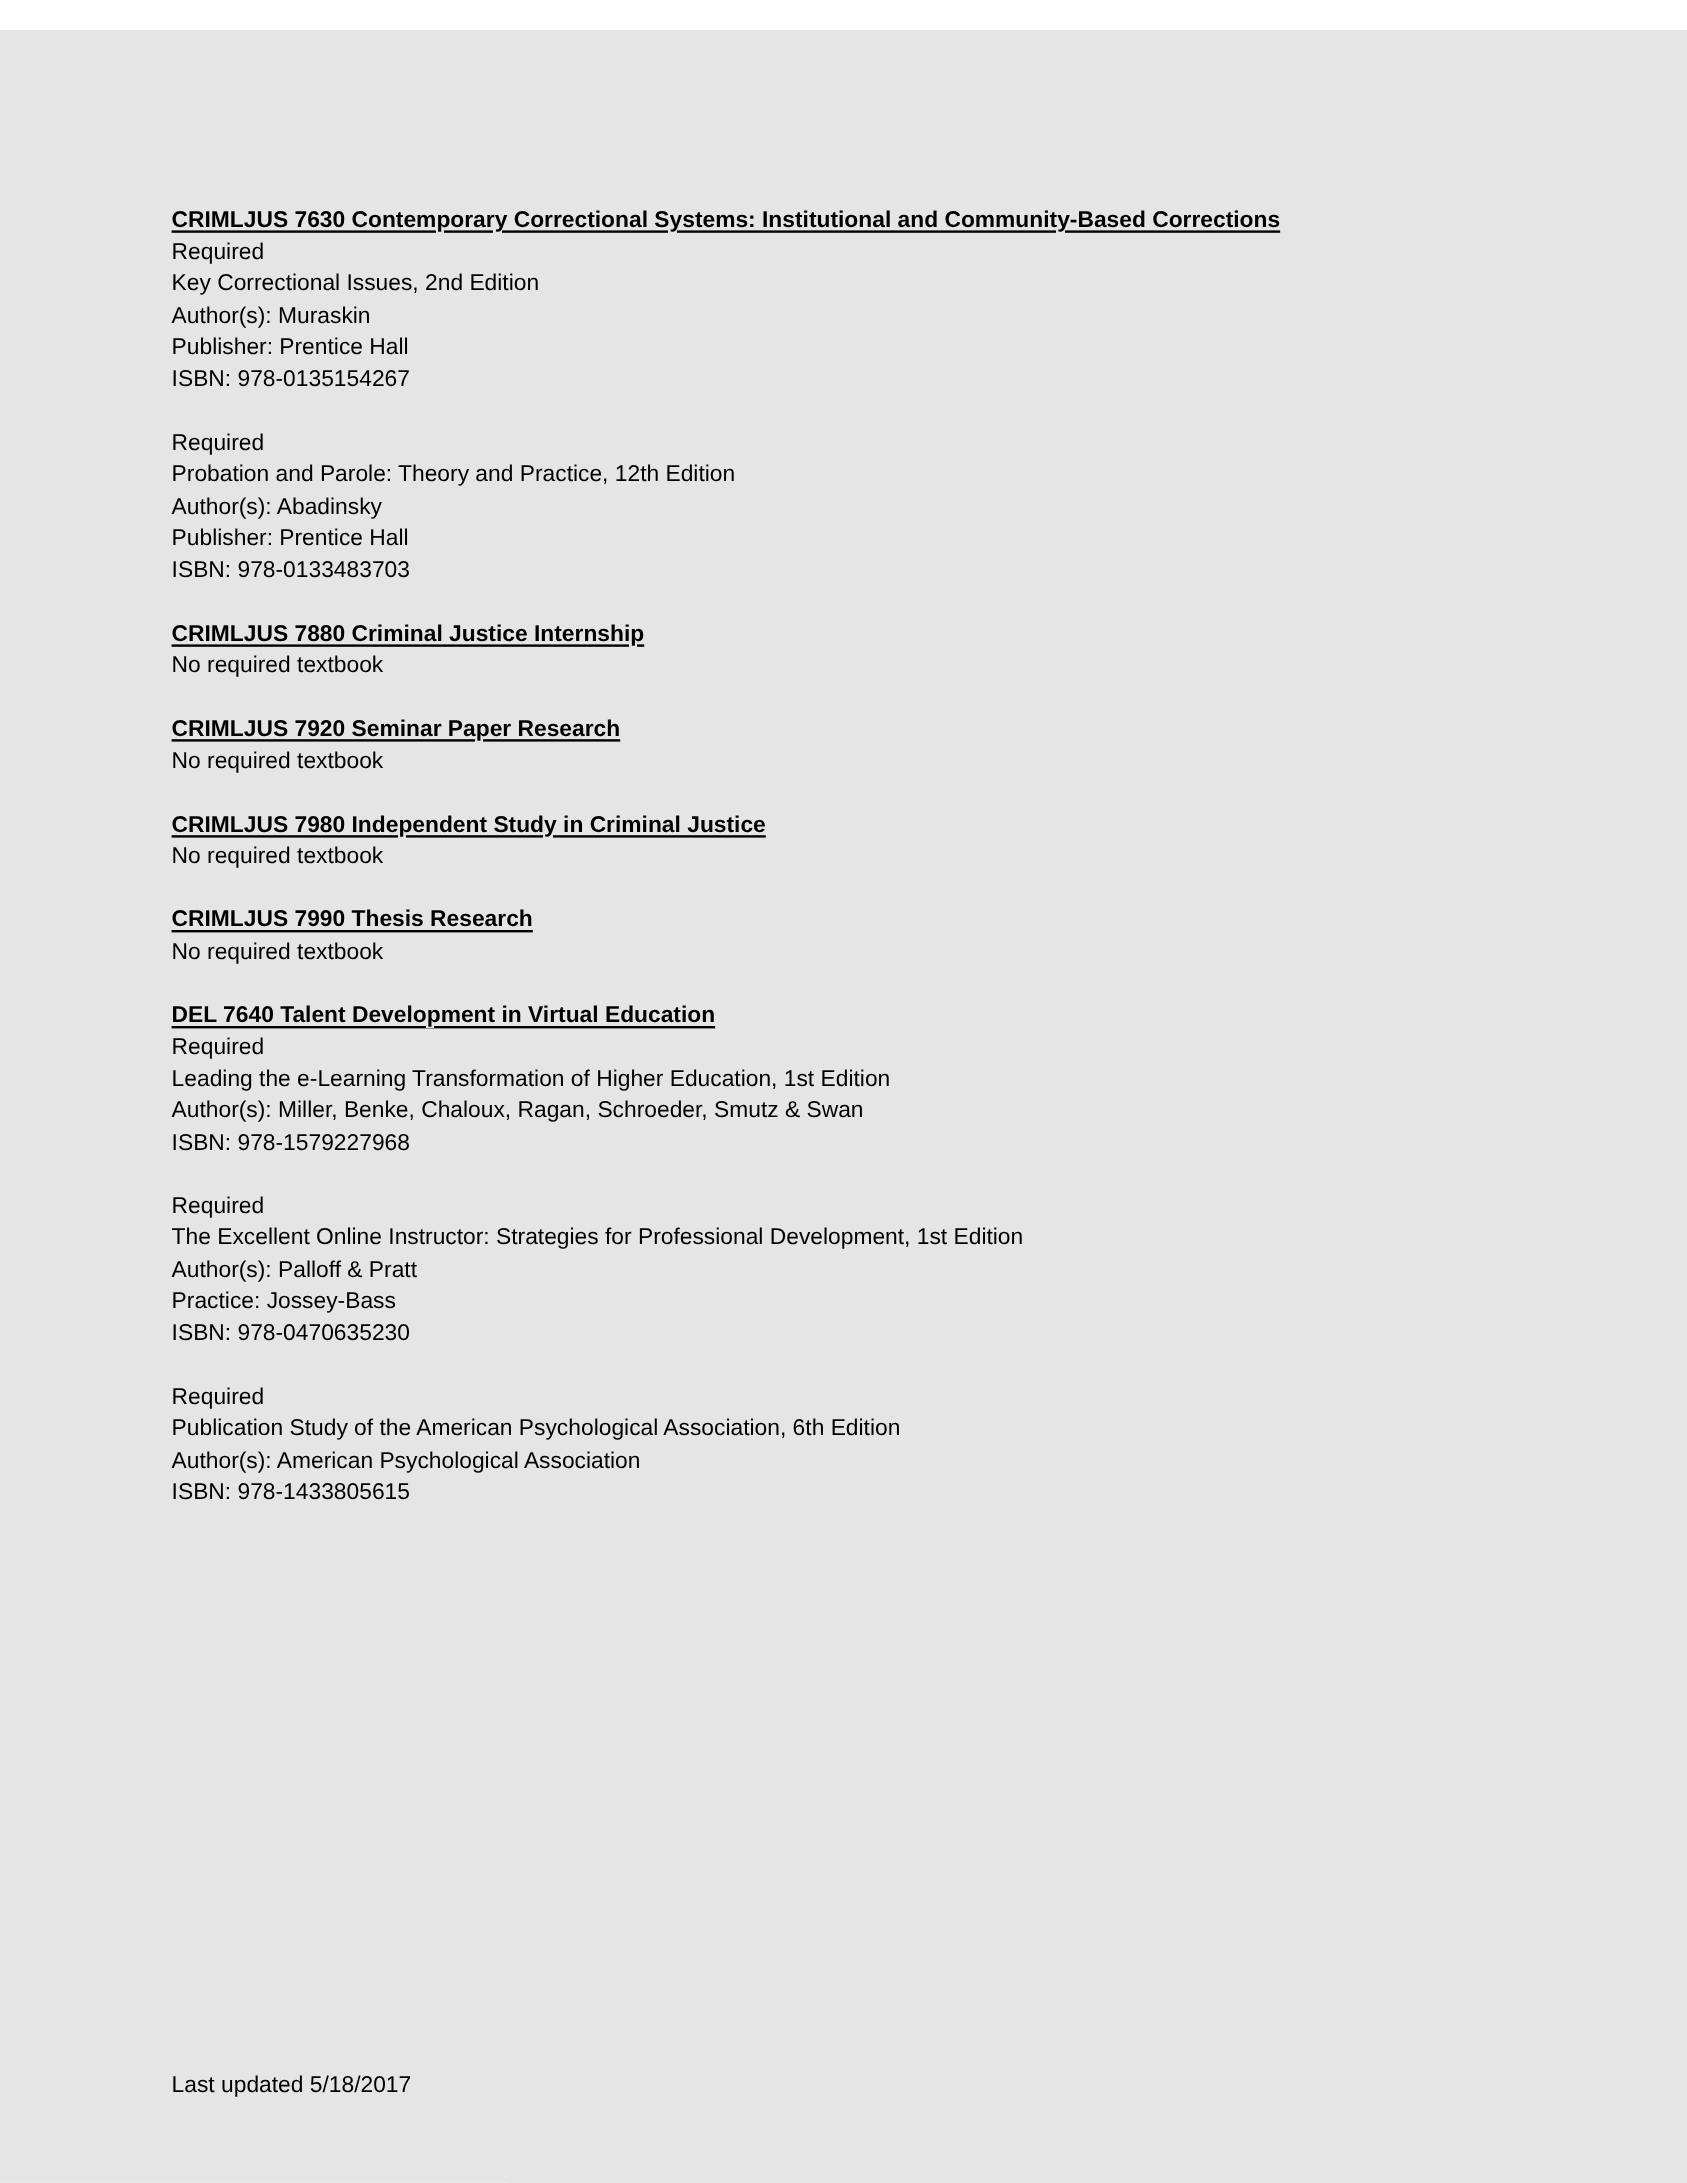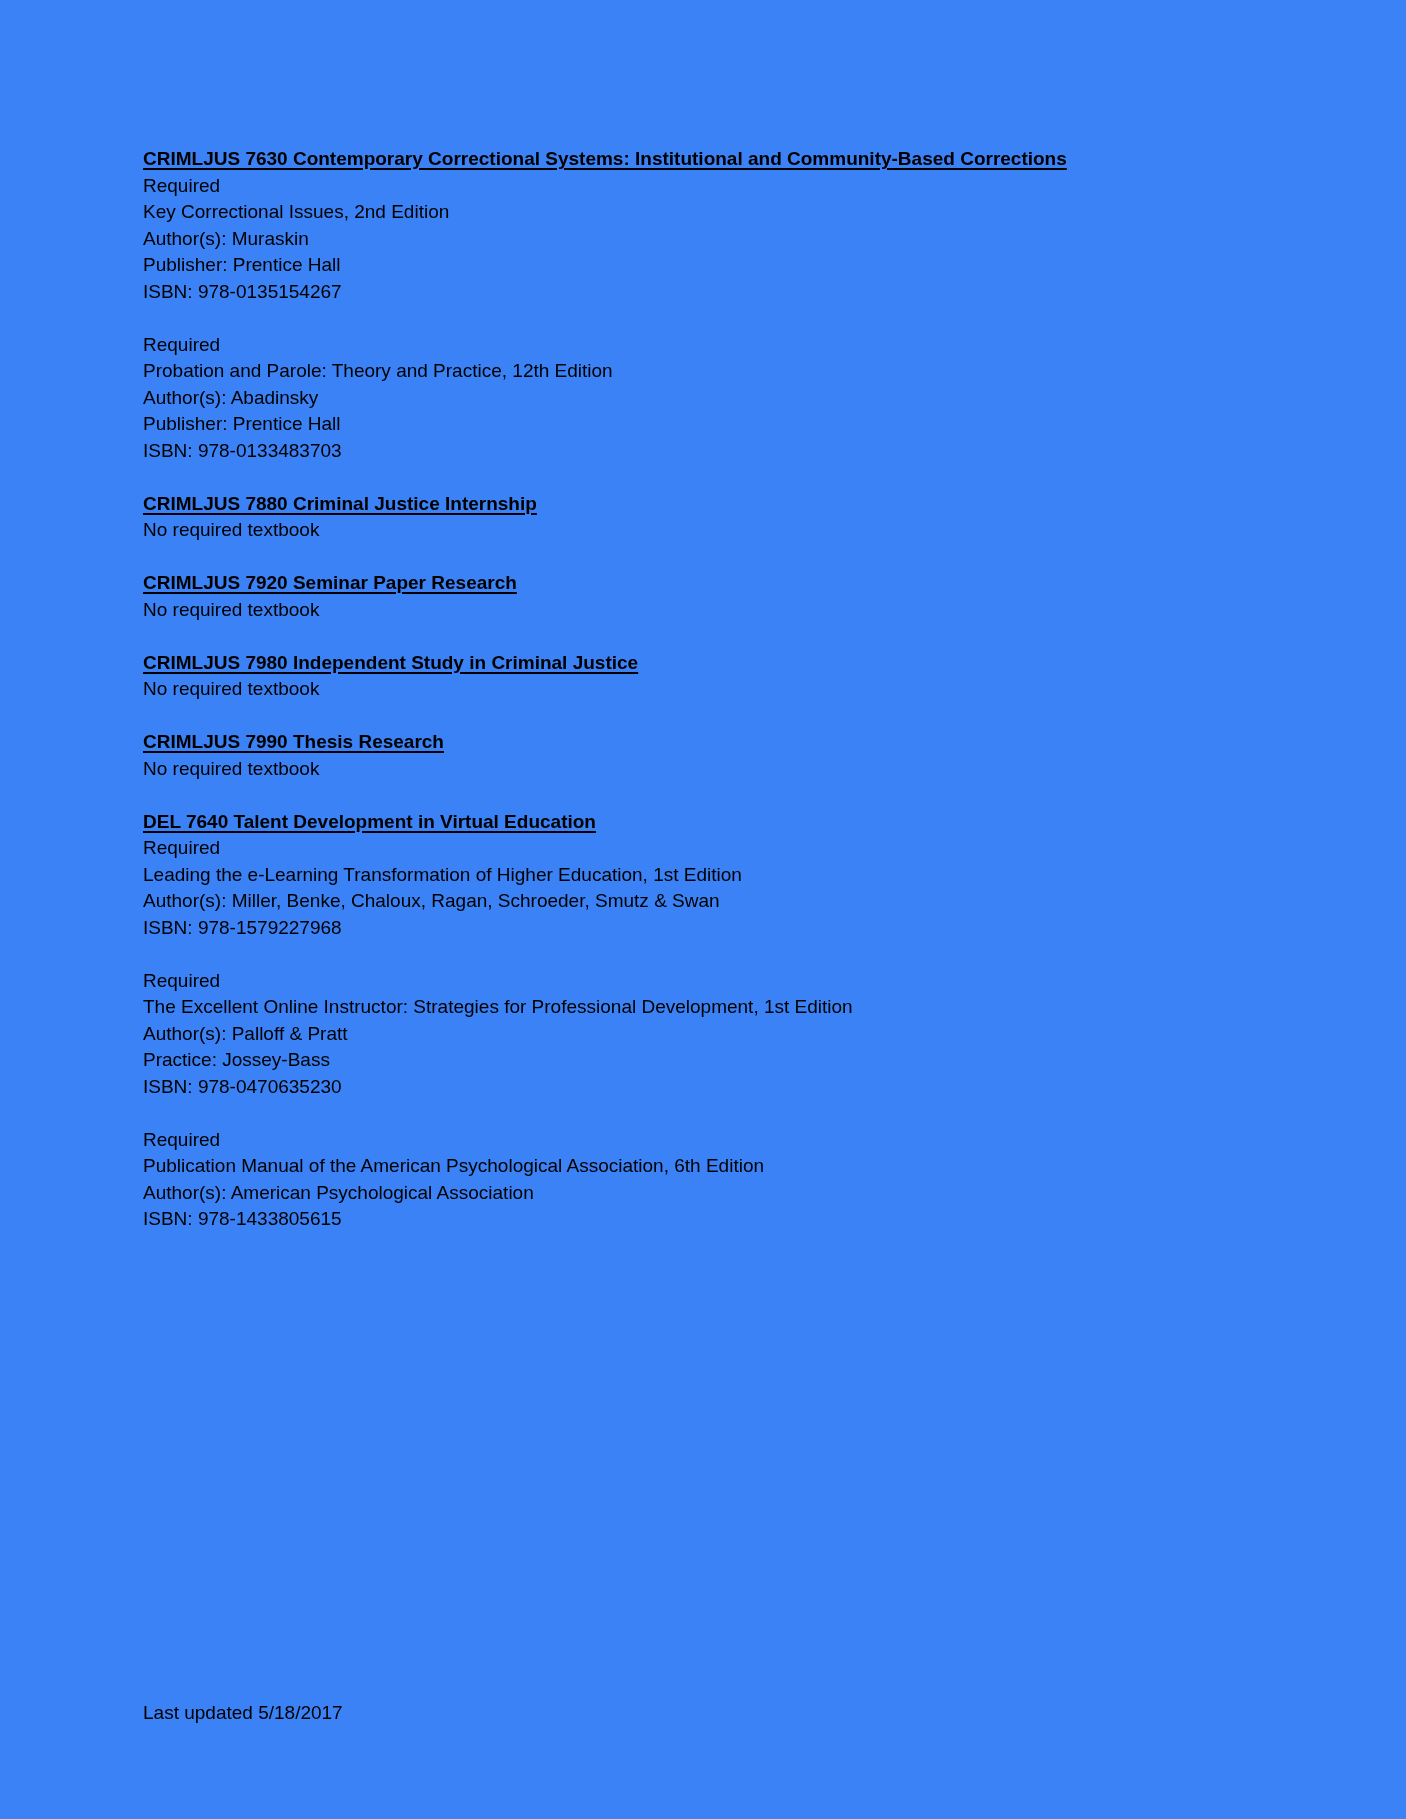--- a/index.html
+++ b/index.html
@@ -10,21 +10,22 @@
     position: relative;
     font-family: "Liberation Sans", sans-serif;
     font-size: 19px;
     line-height: 26.5px;
     color: #000000;
     overflow: hidden;
   }
   .page {
     position: absolute;
     inset: 0;
-    background: #3b82f6;
+    background: #e5e5e5;
+    margin-top: 25px;
   }
   .content {
     position: absolute;
     left: 143px;
     top: 146px;
     width: 1150px;
   }
   .course + .course { margin-top: 26.5px; }
   .book + .book { margin-top: 26.5px; }
   .course-title {
@@ -98,21 +99,21 @@
       </div>
       <div class="book">
         <p class="req">Required</p>
         <p class="line">The Excellent Online Instructor: Strategies for Professional Development, 1st Edition</p>
         <p class="line">Author(s): Palloff &amp; Pratt</p>
         <p class="line">Practice: Jossey-Bass</p>
         <p class="line">ISBN: 978-0470635230</p>
       </div>
       <div class="book">
         <p class="req">Required</p>
-        <p class="line">Publication Manual of the American Psychological Association, 6th Edition</p>
+        <p class="line">Publication Study of the American Psychological Association, 6th Edition</p>
         <p class="line">Author(s): American Psychological Association</p>
         <p class="line">ISBN: 978-1433805615</p>
       </div>
     </section>
 
   </main>
 
   <p class="footer">Last updated 5/18/2017</p>
 </div>
 

